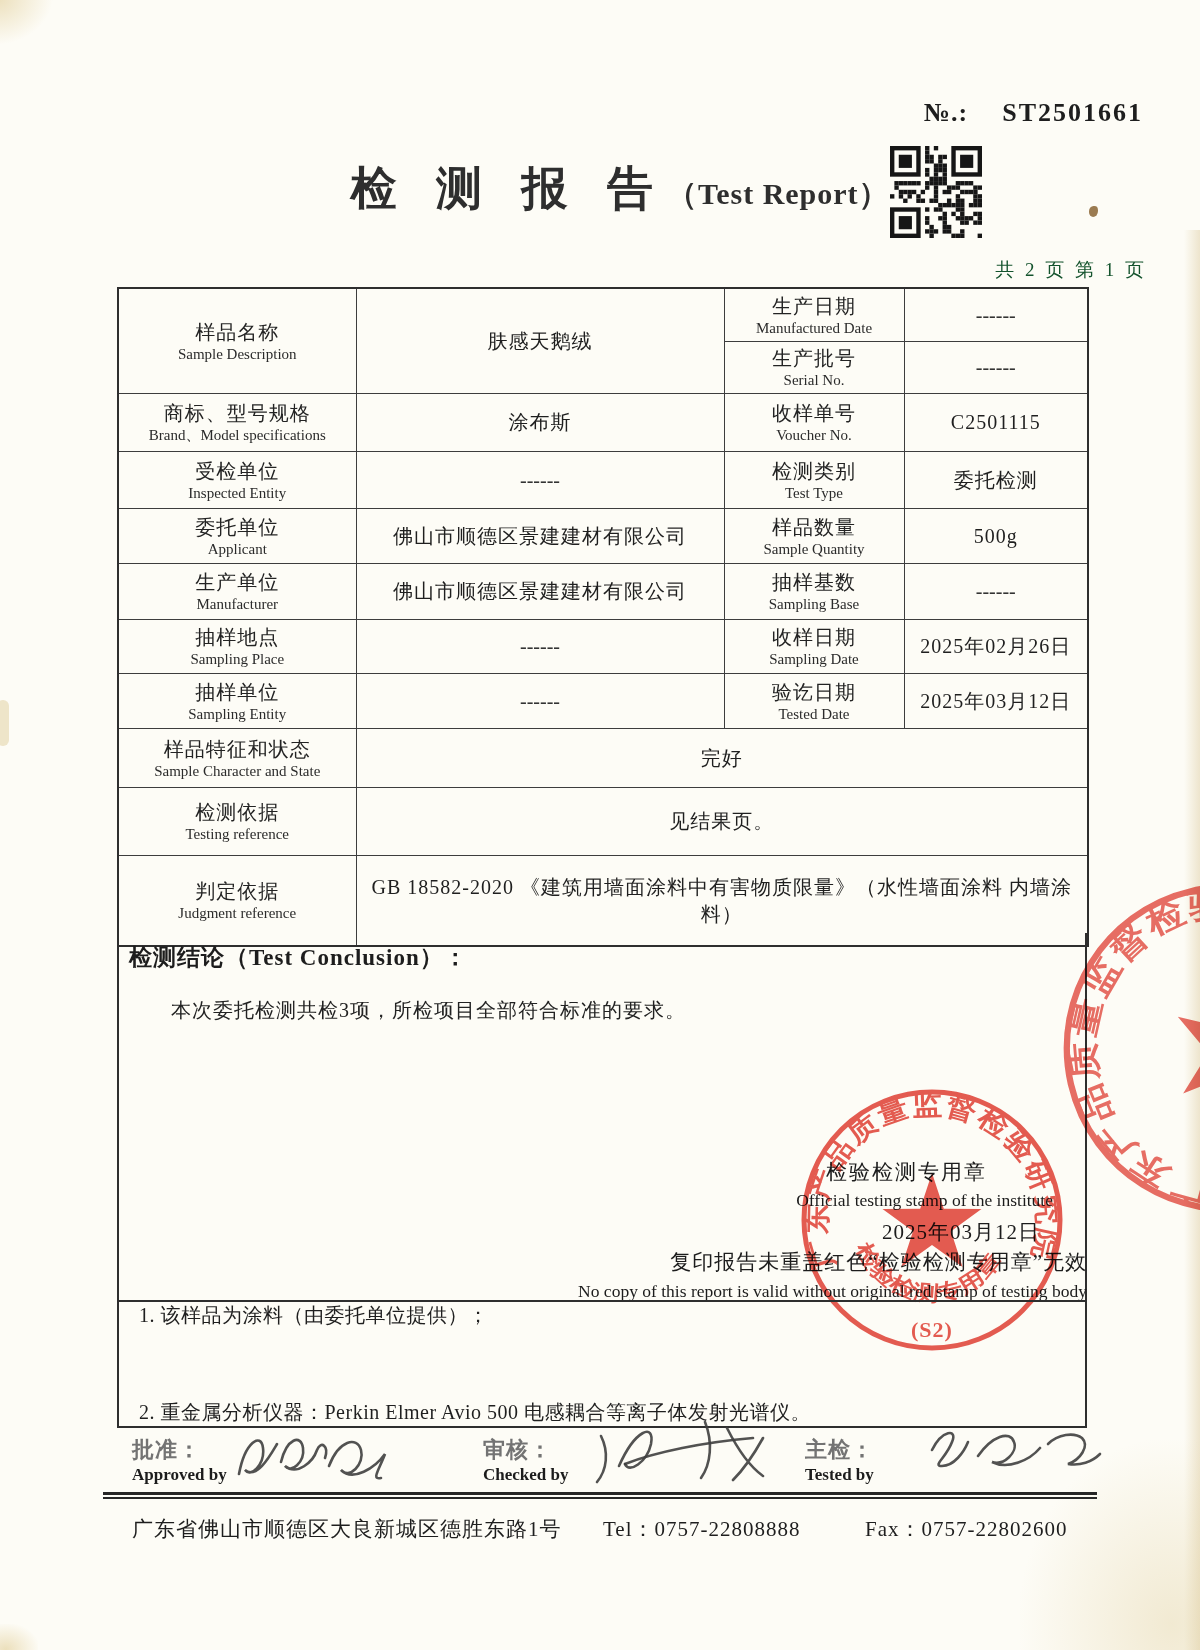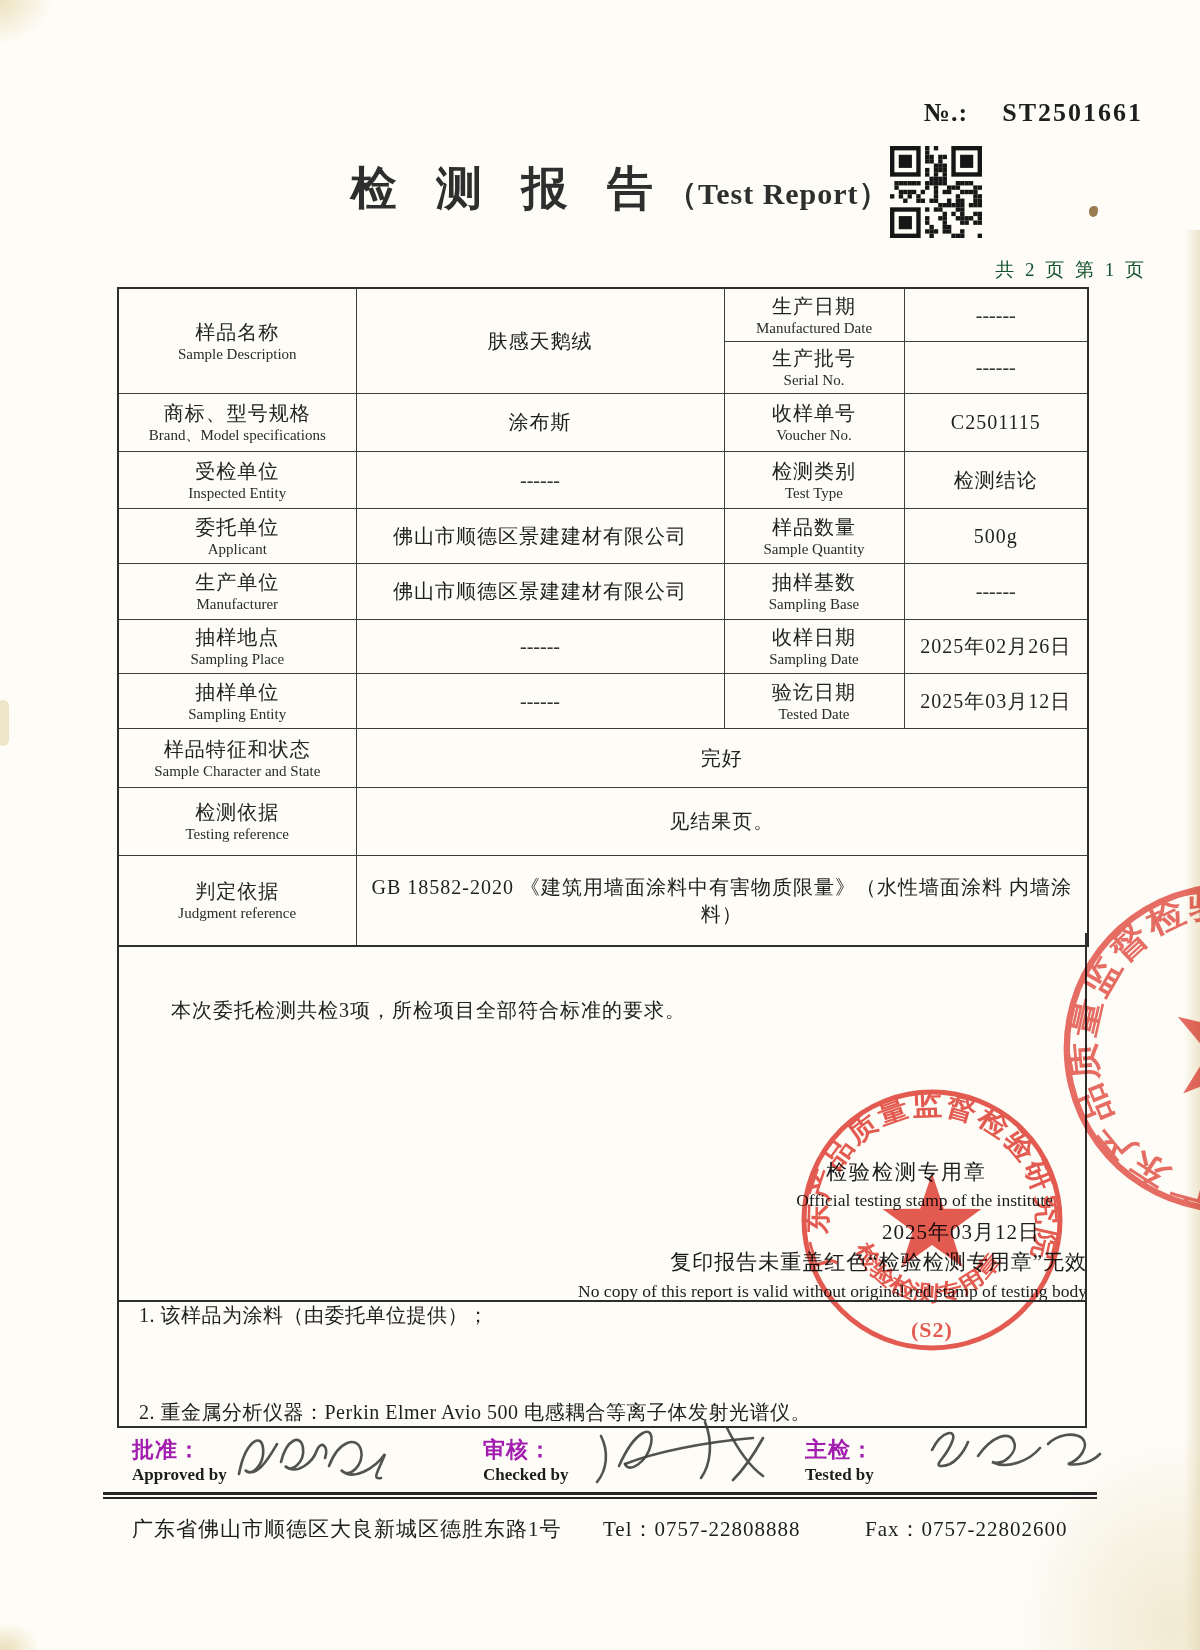--- a/index.html
+++ b/index.html
@@ -68,21 +68,21 @@
   .remarks { position:absolute; left:117px; top:1300px; width:970px; height:128px; box-sizing:border-box;
     border:2px solid #2e2e2e; display:flex; }
   .remarks-label { width:122px; border-right:1px solid #3d3d3d; display:flex; flex-direction:column; justify-content:center; align-items:center; }
   .remarks-label .cn { font-size:20px; letter-spacing:1px; }
   .remarks-label .en { font-size:16px; }
   .remarks-body { flex:1; display:flex; flex-direction:column; justify-content:space-between; padding-left:20px; }
   .remark-line { font-size:20px; letter-spacing:.5px; color:#1f1f1f; }
 
   
   .sig-group { position:absolute; top:1436px; white-space:nowrap; }
-  .sig-group .cn { font-size:22px; font-weight:bold; letter-spacing:1px; color:#a21caf; line-height:27px; }
+  .sig-group .cn { font-size:22px; font-weight:bold; letter-spacing:1px; color:#737373; line-height:27px; }
   .sig-group .en { font-size:17px; font-weight:bold; color:#1c1c1c; line-height:23px; }
   .sig { position:absolute; }
   .sig path { fill:none; stroke:#3f3f3f; stroke-width:2.6; stroke-linecap:round; opacity:.9; }
 
   
   .footer-rule { position:absolute; left:103px; top:1492px; width:994px; height:2px;
     border-top:3px solid #262626; border-bottom:2px solid #262626; }
   .footer-text { position:absolute; top:1515px; font-size:21px; letter-spacing:1px; color:#1e1e1e; white-space:nowrap; }
   .f-address { left:132px; }
   .f-tel { left:603px; }
@@ -290,21 +290,21 @@
     <tr>
       <td class="lbl" style="height:56px">
         <div class="cn">受检单位</div>
         <div class="en">Inspected Entity</div>
       </td>
       <td class="val dash">------</td>
       <td class="lbl">
         <div class="cn">检测类别</div>
         <div class="en">Test Type</div>
       </td>
-      <td class="val">检测结论</td>
+      <td class="val">委托检测</td>
     </tr>
     <tr>
       <td class="lbl" style="height:54px">
         <div class="cn">委托单位</div>
         <div class="en">Applicant</div>
       </td>
       <td class="val">佛山市顺德区景建建材有限公司</td>
       <td class="lbl">
         <div class="cn">样品数量</div>
         <div class="en">Sample Quantity</div>
@@ -365,20 +365,21 @@
       <td class="lbl" style="height:89px">
         <div class="cn">判定依据</div>
         <div class="en">Judgment reference</div>
       </td>
       <td class="val left" colspan="3">GB 18582-2020 《建筑用墙面涂料中有害物质限量》（水性墙面涂料 内墙涂料）</td>
     </tr>
   </tbody>
     </table>
 
   <div class="conclusion">
+    <div class="conclusion-heading">检测结论（Test Conclusion）：</div>
     <div class="conclusion-text">本次委托检测共检3项，所检项目全部符合标准的要求。</div>
   </div>
 
   <div class="stampline sl1">检验检测专用章</div>
   <div class="stampline sl2">Official testing stamp of the institute</div>
   <div class="stampline sl3">2025年03月12日</div>
   <div class="stampline sl4">复印报告未重盖红色“检验检测专用章”无效</div>
   <div class="stampline sl5">No copy of this report is valid without original red stamp of testing body</div>
 
   <svg class="stamp-main" width="270" height="270" viewBox="0 0 270 270">

